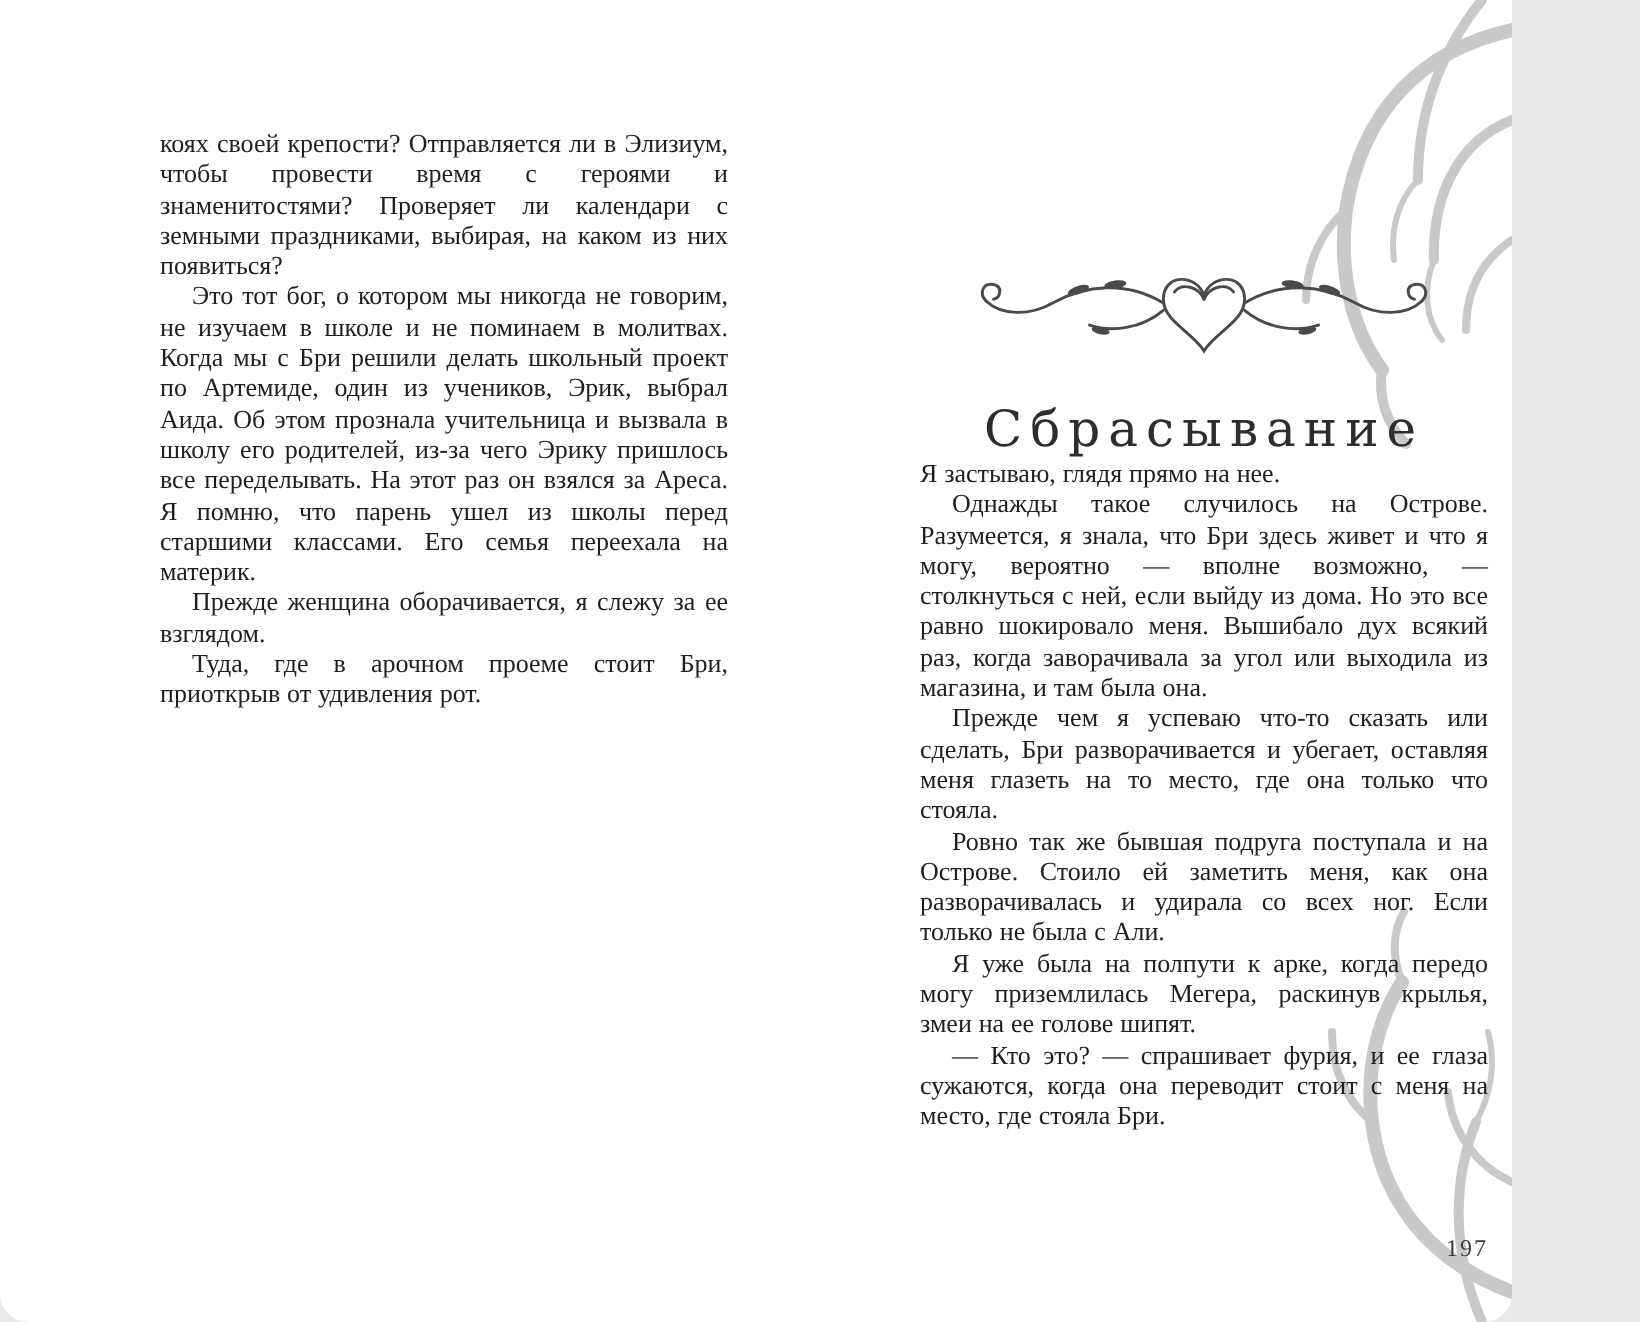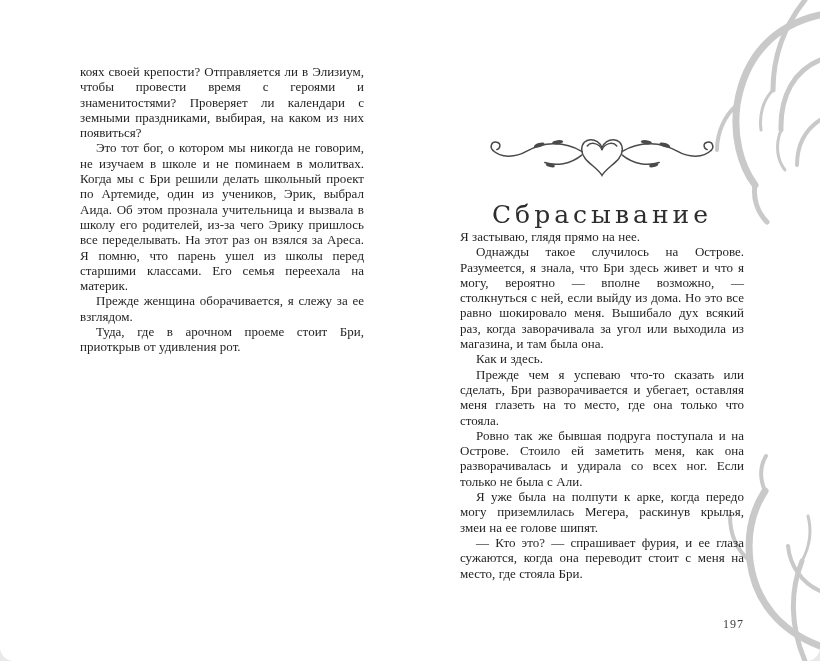--- a/index.html
+++ b/index.html
@@ -1,18 +1,18 @@
 <!DOCTYPE html>
 <html><head>
 <meta charset="utf-8">
 <style>
   html,body{margin:0;padding:0;background:#e9e9e9;}
   .spread{
     position:relative;
-    width:820px;height:661px;
+    width:756px;height:661px;
     background:#ffffff;
     border-radius:0 0 14px 14px;
     overflow:hidden;
     font-family:"Liberation Serif","DejaVu Serif",serif;
     color:#1f1f1f;
   }
   
   .branch{position:absolute;pointer-events:none;}
   .branch.top-right{top:0;right:0;}
   .branch.bottom-right{bottom:0;right:0;}
@@ -118,21 +118,20 @@
           <ellipse cx="186" cy="41" rx="5" ry="2" transform="rotate(-12 186 41)"></ellipse>
         </g>
       </svg>
     </div>
 
     <h1 class="chapter-title">Сбрасывание</h1>
 
     <div class="right-text body-text">
       <p>Я застываю, глядя прямо на нее.</p>
       <p class="indent">Однажды такое случилось на Острове. Разумеется, я знала, что Бри здесь живет и что я могу, вероятно — вполне возможно, — столкнуться с ней, если выйду из дома. Но это все равно шокировало меня. Вышибало дух всякий раз, когда заворачивала за угол или выходила из магазина, и там была она.</p>
-      <p class="indent">Как и здесь.</p>
       <p class="indent">Прежде чем я успеваю что-то сказать или сделать, Бри разворачивается и убегает, оставляя меня глазеть на то место, где она только что стояла.</p>
       <p class="indent">Ровно так же бывшая подруга поступала и на Острове. Стоило ей заметить меня, как она разворачивалась и удирала со всех ног. Если только не была с Али.</p>
       <p class="indent">Я уже была на полпути к арке, когда передо могу приземлилась Мегера, раскинув крылья, змеи на ее голове шипят.</p>
       <p class="indent">— Кто это? — спрашивает фурия, и ее глаза сужаются, когда она переводит стоит с меня на место, где стояла Бри.</p>
     </div>
   </div>
 
   <div class="page-number">197</div>
 
 </div>

